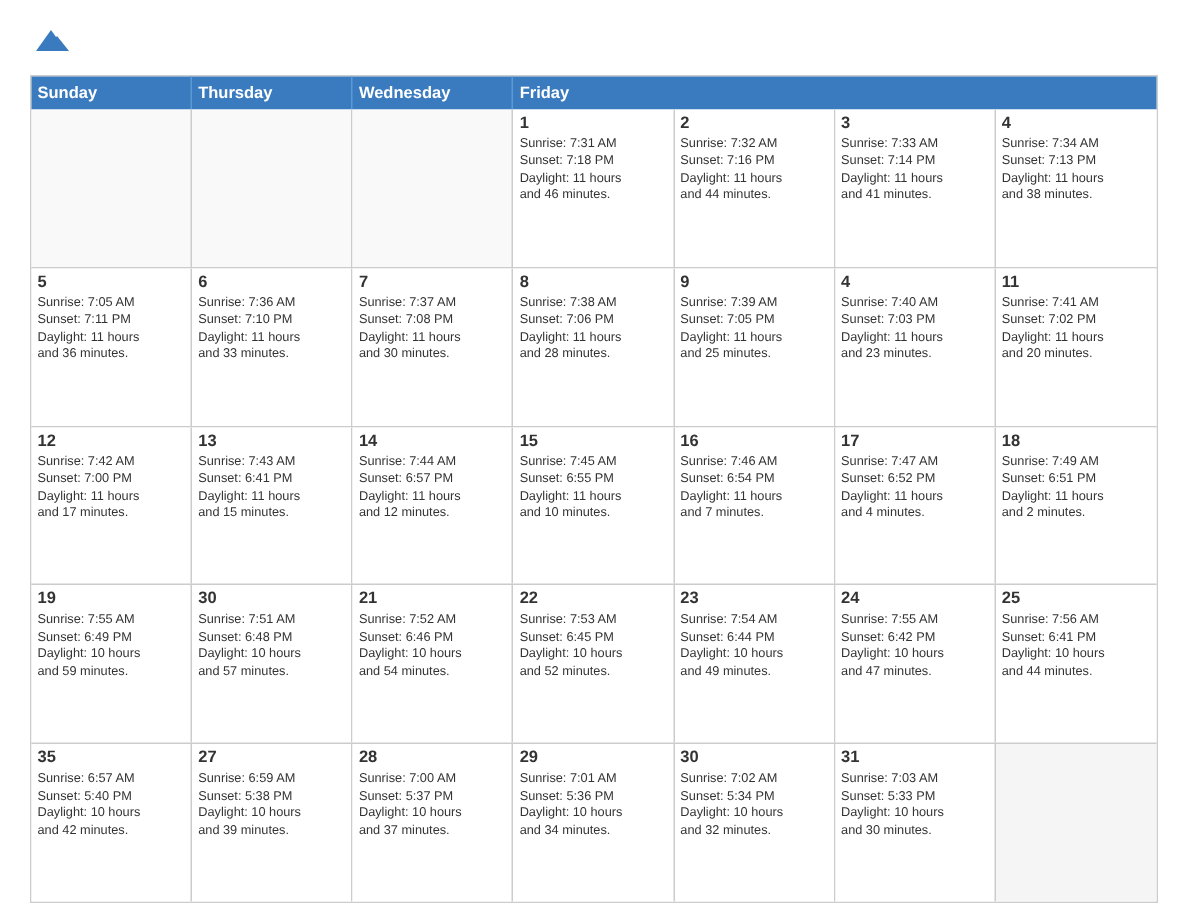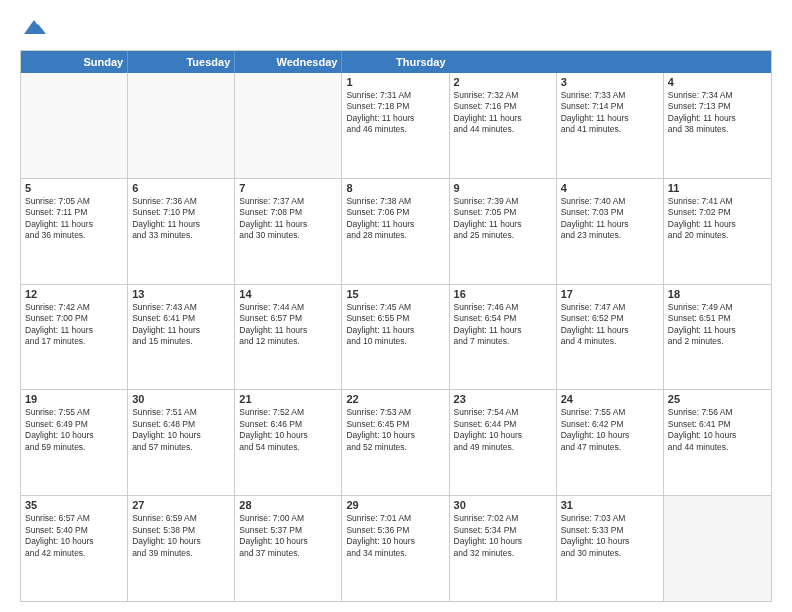--- a/index.html
+++ b/index.html
@@ -61,21 +61,21 @@
     .cal-header {
       display: grid;
       grid-template-columns: repeat(7, 1fr);
       background: #3a7abf;
     }
     .cal-header-cell {
       color: #fff;
       font-size: 11px;
       font-weight: bold;
       padding: 5px 4px;
-      text-align: right;
+      text-align: left;
       border-right: 1px solid #5a9ad5;
     }
     .cal-header-cell:last-child { border-right: none; }
     .cal-body {
       flex: 1;
       display: flex;
       flex-direction: column;
     }
     .cal-row {
       display: grid;
@@ -124,23 +124,23 @@
     </div>
     <div class="title-block">
       <div class="month-title"></div>
       <div class="location"></div>
     </div>
   </div>
 
   <div class="calendar">
     <div class="cal-header" id="cal-header">
         <div class="cal-header-cell">Sunday</div>
-        <div class="cal-header-cell">Tuesday</div>
+        <div class="cal-header-cell">Thursday</div>
         <div class="cal-header-cell">Wednesday</div>
-        <div class="cal-header-cell">Thursday</div>
+        <div class="cal-header-cell">Friday</div>
       </div>
     <div class="cal-body" id="cal-body">
         <div class="cal-row">
           <div class="cal-cell empty"></div>
           <div class="cal-cell empty"></div>
           <div class="cal-cell empty"></div>
           <div class="cal-cell">
             <span class="day-num">1</span>
             <div class="cell-text">Sunrise: 7:31 AM</div>
             <div class="cell-text">Sunset: 7:18 PM</div>

